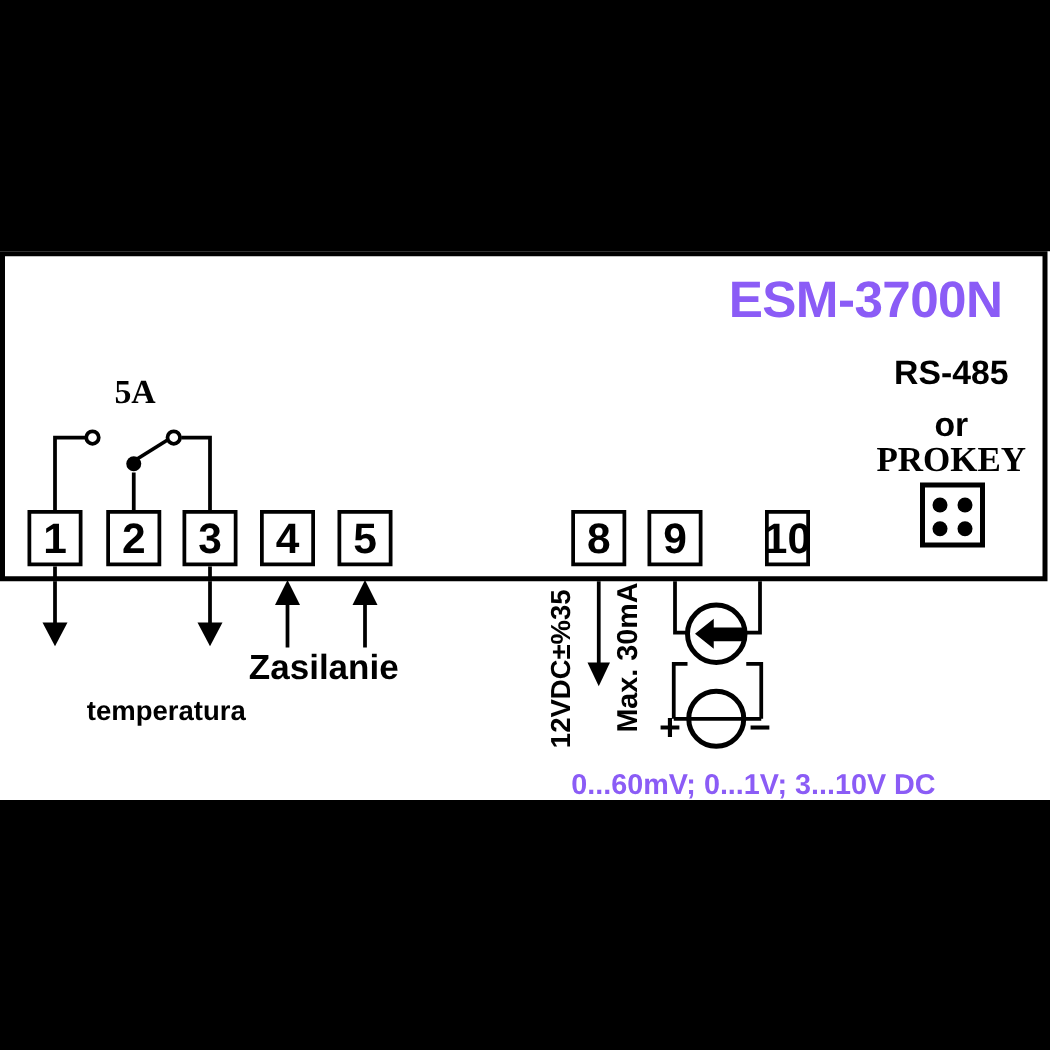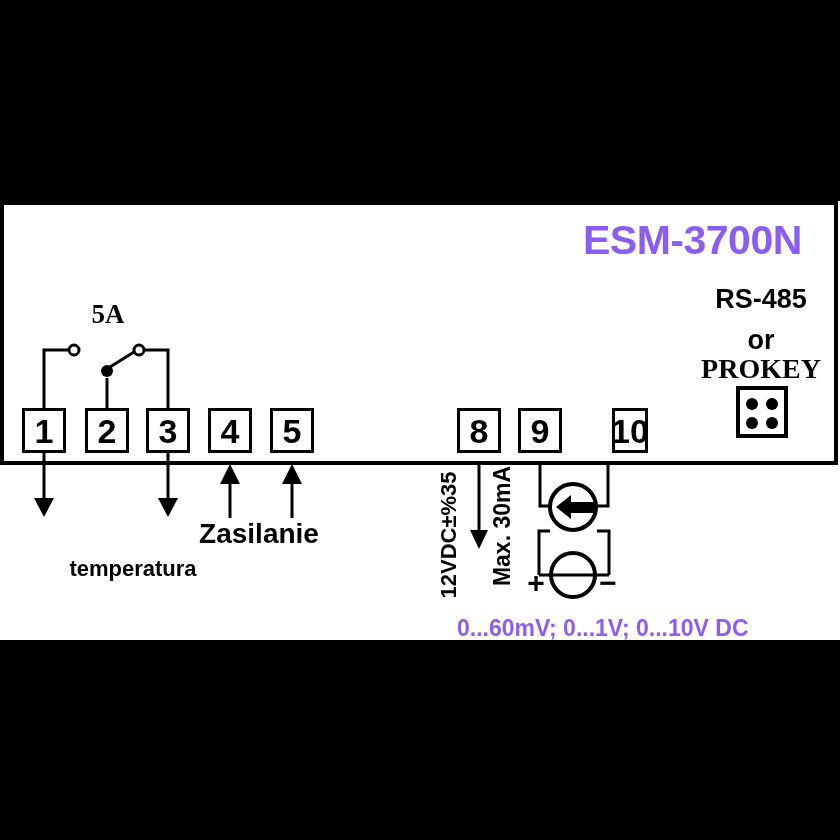--- a/index.html
+++ b/index.html
@@ -119,17 +119,17 @@
 
   <div class="txt-l title">ESM-3700N</div>
   <div class="txt rs485">RS-485</div>
   <div class="txt or">or</div>
   <div class="txt prokey">PROKEY</div>
   <div class="txt rating">5A</div>
   <div class="txt wyj2">temperatura</div>
   <div class="txt zasil">Zasilanie</div>
   <div class="vtxt supply">12VDC±%35</div>
   <div class="vtxt supmax">Max. 30mA</div>
-  <div class="txt-l volt">0...60mV; 0...1V; 0...10V DC</div>
+  <div class="txt-l volt">0...60mV; 0...1V; 3...10V DC</div>
   <div class="txt plus">+</div>
   <div class="txt minus">−</div>
 
 </div>
 
 </body></html>

